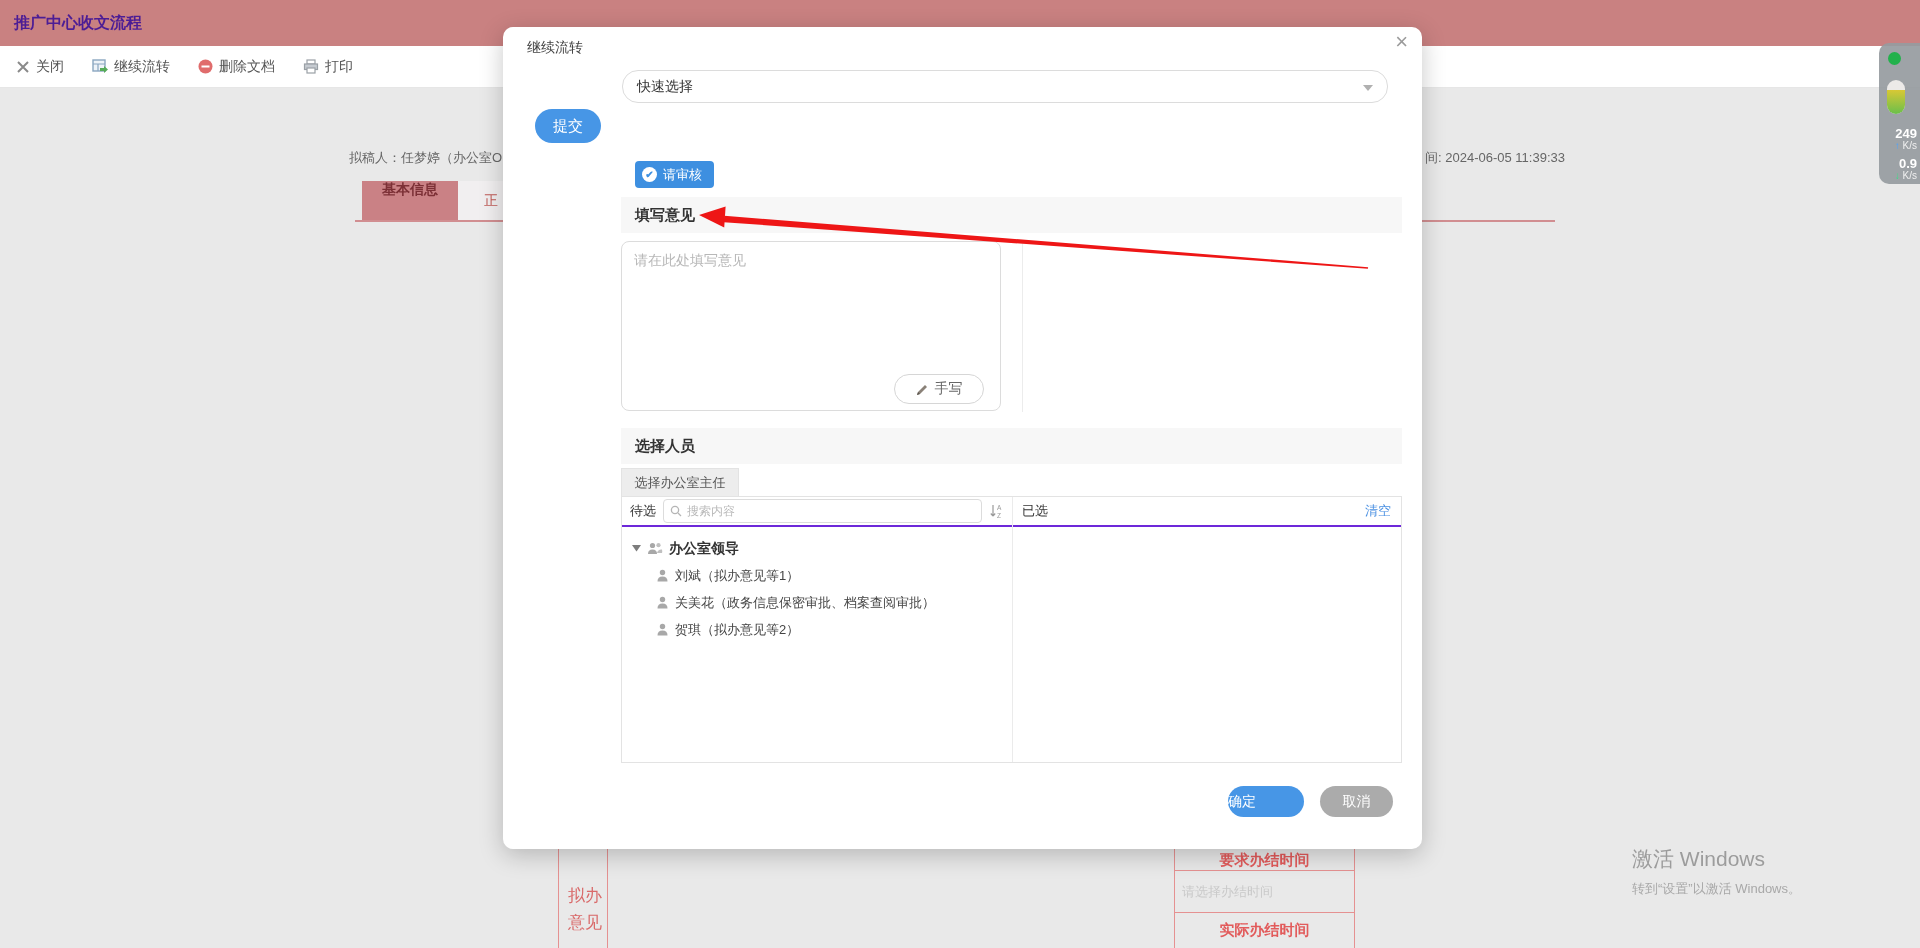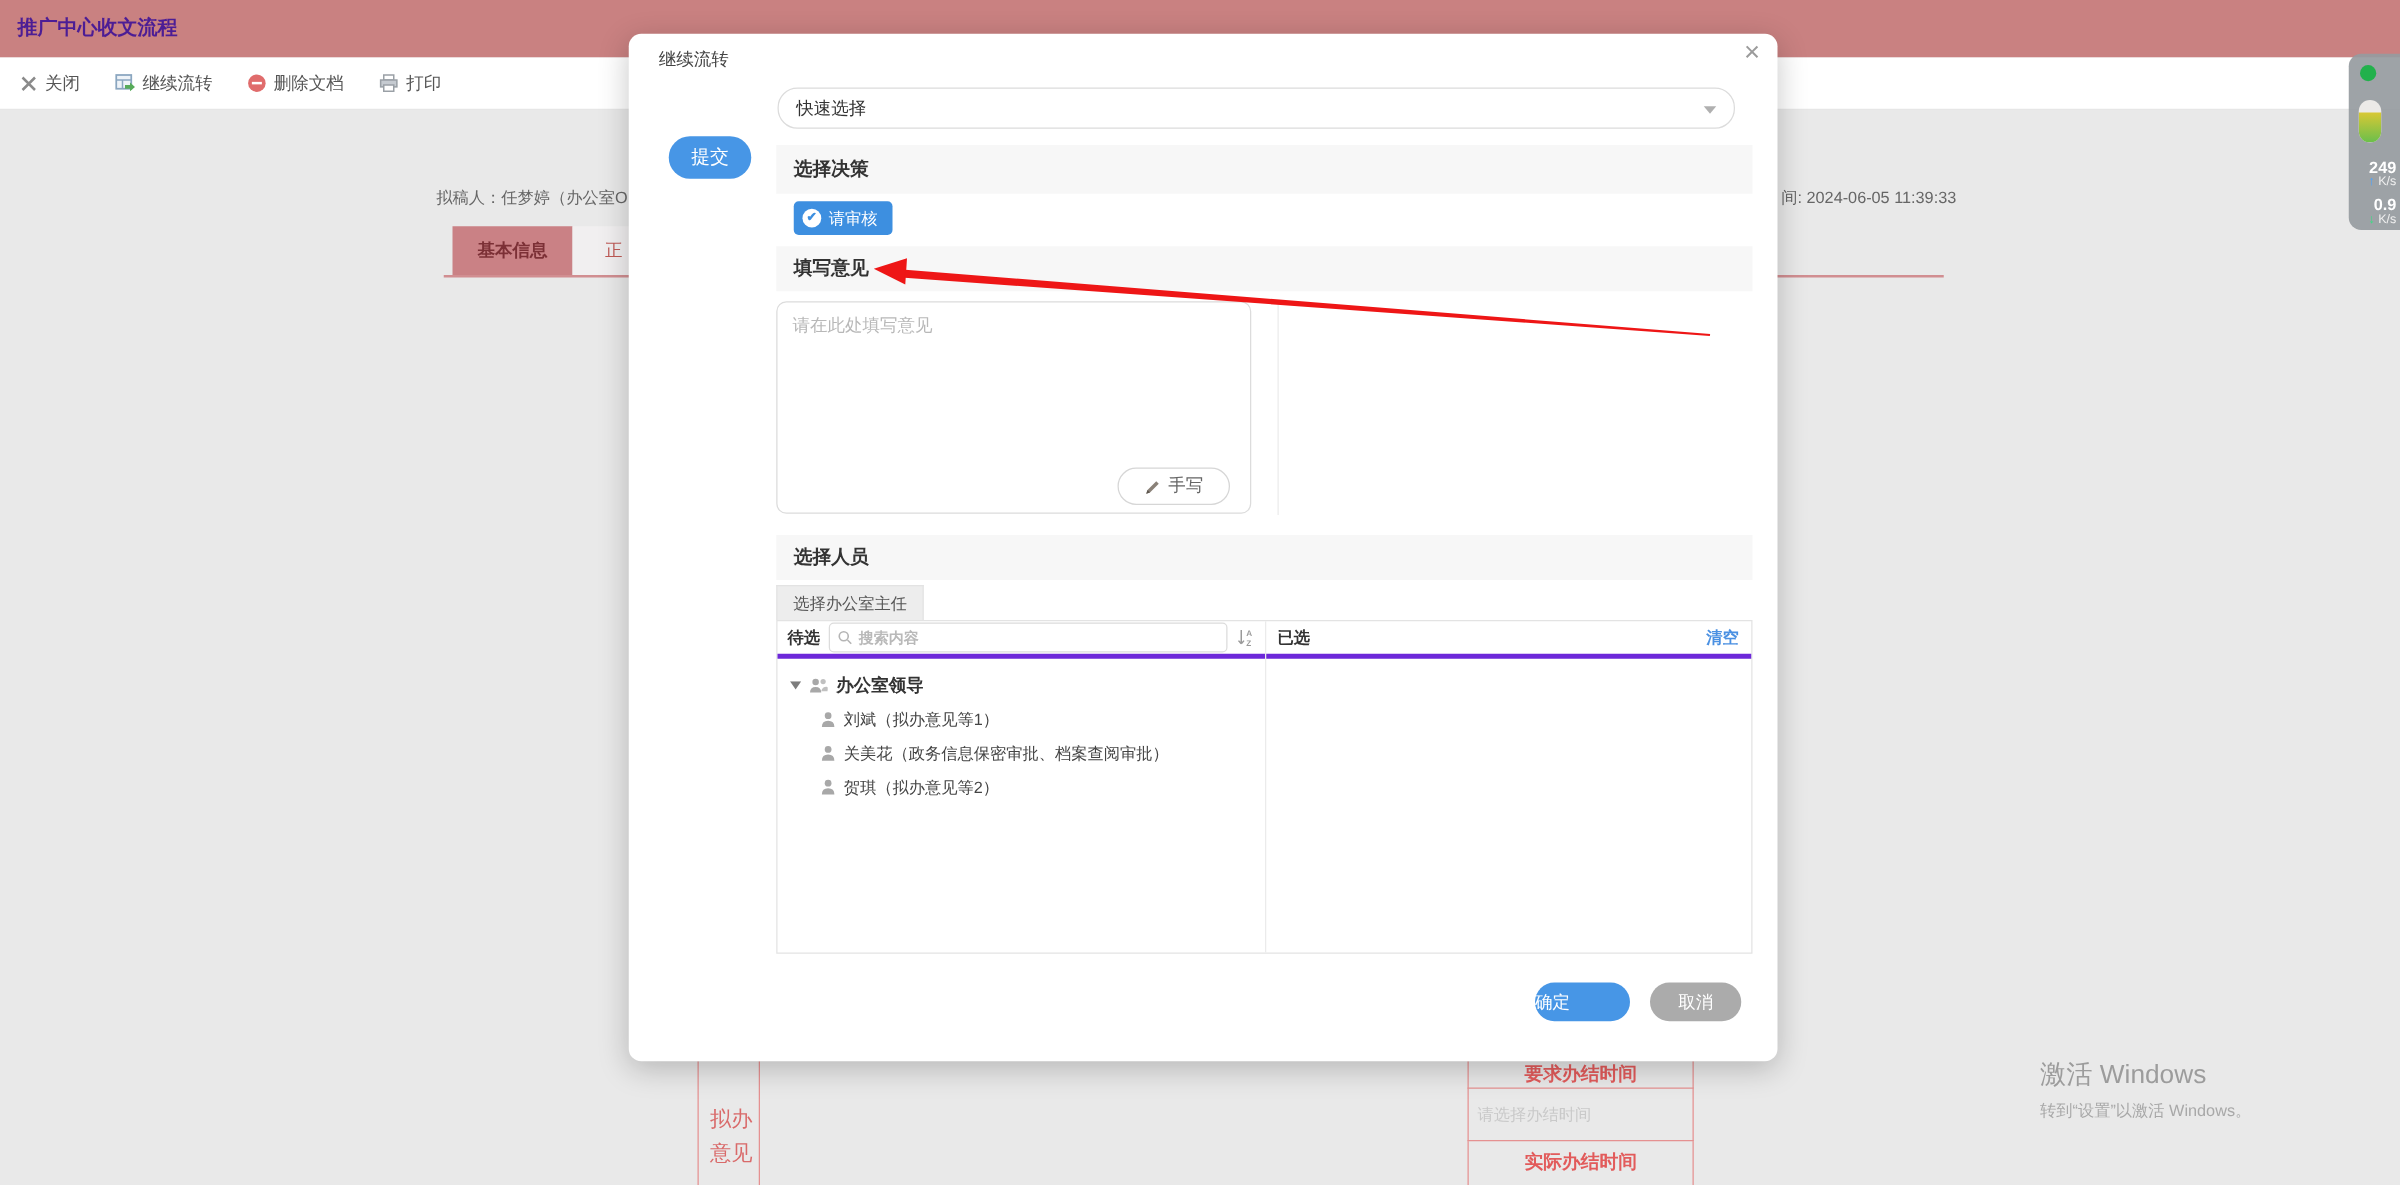--- a/index.html
+++ b/index.html
@@ -7,21 +7,21 @@
   body { font-family:"Liberation Sans", sans-serif; background:#e9e9e9; position:relative; }
 
   
   .titlebar { position:absolute; left:0; top:0; width:1920px; height:46px; background:#c98181; z-index:1; }
   .titlebar .t { position:absolute; left:14px; top:0; line-height:46px; color:#4c1d95; font-size:16px; font-weight:bold; }
   .toolbar { position:absolute; left:0; top:46px; width:1920px; height:42px; background:#ffffff; border-bottom:1px solid #e6e6e6; display:flex; align-items:center; padding-left:16px; gap:28px; z-index:1; }
   .tbitem { display:flex; align-items:center; gap:6px; font-size:14px; color:#555; cursor:default; }
 
   
   .bgtext { position:absolute; font-size:13px; color:#666; z-index:0; }
-  .tab-active { position:absolute; left:362px; top:181px; width:96px; height:39px; background:#ca8185; color:#7c3036; font-weight:bold; font-size:14px; display:flex; align-items:center; justify-content:center; z-index:0; }
+  .tab-active { position:absolute; left:362px; top:181px; width:96px; height:39px; background:#ca8185; color:#7c3036; font-weight:bold; font-size:14px; display:flex; justify-content:center; z-index:0; }
   .tab-inactive { position:absolute; left:458px; top:181px; width:60px; height:39px; background:#f1eff0; color:#bf5a56; font-size:14px; display:flex; align-items:center; padding-left:26px; z-index:0; }
   .tabline { position:absolute; left:355px; top:220px; width:1200px; height:2px; background:#d18e91; z-index:0; }
 
   .vline-red { position:absolute; width:1px; background:#e59191; z-index:0; }
   .left-cell-label { position:absolute; left:562px; top:882px; width:46px; text-align:center; font-family:"Liberation Serif", serif; font-size:17px; line-height:27px; color:#d96a6a; z-index:0; }
 
   .rtable { position:absolute; left:1174px; top:849px; width:181px; z-index:0; font-family:"Liberation Serif", serif; }
   .rcell { border-left:1px solid #e59191; border-right:1px solid #e59191; }
   .rcell.h1 { height:22px; line-height:22px; text-align:center; color:#e25b5b; font-weight:bold; font-size:15px; border-bottom:1px solid #e59191; }
   .rcell.h2 { height:42px; line-height:42px; color:#c9c9c9; font-size:13px; padding-left:7px; border-bottom:1px solid #e59191; }
@@ -54,21 +54,21 @@
   .s3 { top:401px; height:36px; line-height:36px; }
   .chip { position:absolute; left:132px; top:134px; height:27px; display:inline-flex; align-items:center; gap:6px; padding:0 12px 0 7px; background:#3d8fe0; border-radius:4px; cursor:pointer; }
   .chip .ck { width:15px; height:15px; border-radius:50%; background:#fff; color:#3d8fe0; font-size:10px; font-weight:bold; text-align:center; line-height:15px; }
   .chip .cl { color:#fff; font-size:13px; }
   .opinion-box { position:absolute; left:118px; top:214px; width:380px; height:170px; border:1px solid #dcdcdc; border-radius:8px; }
   .opinion-ph { position:absolute; left:12px; top:10px; font-size:14px; color:#b8b8b8; }
   .handwrite { position:absolute; left:272px; top:132px; width:90px; height:30px; border:1px solid #d6d6d6; border-radius:15px; background:#fff; display:flex; align-items:center; justify-content:center; gap:6px; color:#666; font-size:14px; cursor:pointer; }
   .vdiv { position:absolute; left:519px; top:214px; width:1px; height:171px; background:#ececec; }
   .ptab { position:absolute; left:118px; top:441px; width:118px; height:28px; background:#ededed; border:1px solid #e3e3e3; border-bottom:none; color:#555; font-size:13px; text-align:center; line-height:27px; cursor:pointer; }
   .panel { position:absolute; left:118px; top:469px; width:781px; height:267px; border:1px solid #e3e3e3; background:#fff; }
-  .p-head { height:30px; display:flex; border-bottom:4px solid #6d28d9;font-weight:bold; }
+  .p-head { height:30px; display:flex; border-bottom:2px solid #6d28d9; }
   .p-left { width:390px; display:flex; align-items:center; padding:0 8px; gap:7px; }
   .p-right { flex:1; display:flex; align-items:center; justify-content:space-between; padding:0 10px; }
   .p-label { font-size:13px; color:#333; white-space:nowrap; }
   .p-clear { font-size:13px; color:#4a90e2; cursor:pointer; }
   .searchbox { flex:1; height:24px; border:1px solid #dcdcdc; border-radius:4px; display:flex; align-items:center; padding:0 6px; gap:5px; background:#fff; }
   .searchbox .ph { font-size:12px; color:#b9b9b9; }
   .colline { position:absolute; left:390px; top:0; width:1px; height:265px; background:#ebebeb; }
   .tree { position:absolute; left:0; top:30px; width:390px; padding-top:8px; }
   .trow { height:27px; display:flex; align-items:center; gap:6px; font-size:13px; color:#444; cursor:pointer; }
   .trow.group { padding-left:10px; font-weight:bold; font-size:14px; color:#333; }
@@ -163,21 +163,20 @@
   <div class="m-title">继续流转</div>
   <div class="m-close">×</div>
 
   <div class="m-select">
     <span>快速选择</span>
     <span class="caret"></span>
   </div>
 
   <div class="m-submit">提交</div>
 
-  <div class="strip s1"><span class="lbl">选择决策</span></div>
 
   <div class="chip">
     <span class="ck">✔</span>
     <span class="cl">请审核</span>
   </div>
 
   <div class="strip s2"><span class="lbl">填写意见</span></div>
 
   <div class="opinion-box">
     <div class="opinion-ph">请在此处填写意见</div>

